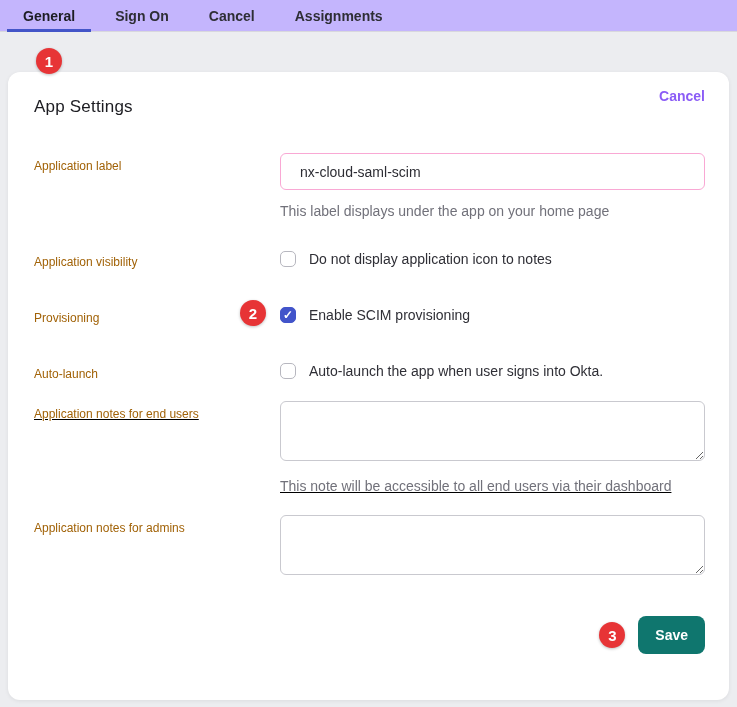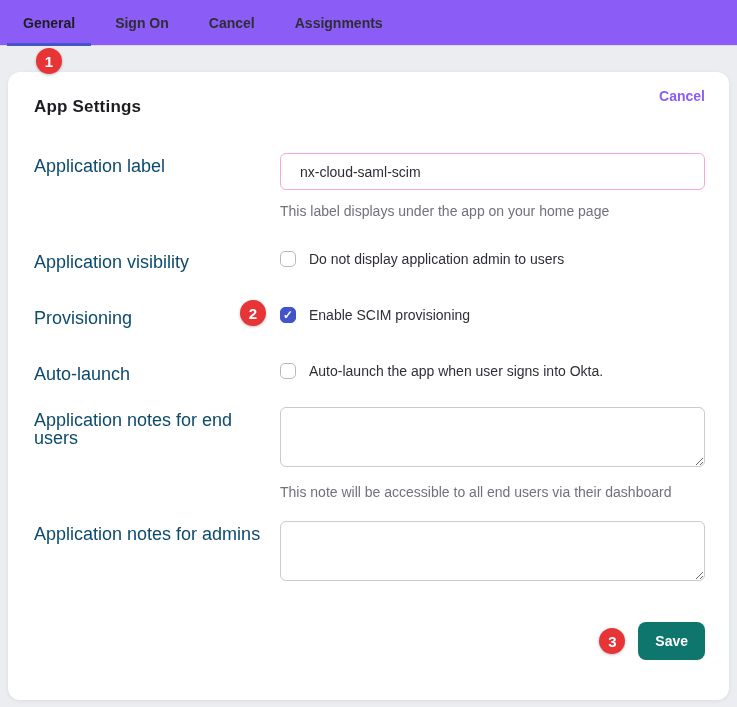--- a/index.html
+++ b/index.html
@@ -6,27 +6,27 @@
   html, body { width: 737px; height: 707px; }
   body {
     background: #ecedf0;
     font-family: "Liberation Sans", sans-serif;
     position: relative;
     overflow: hidden;
   }
 
   
   .tabbar {
-    height: 46px;
+    height: 32px;
     border-bottom: 1px solid #d8d8dd;
     display: flex;
     align-items: center;
     padding-left: 7px;
     position: relative;
-    background: #8b5cf6;
+    background: #c4b5fd;
   }
   .tab {
     height: 100%;
     display: flex;
     align-items: center;
     padding: 0 16px;
     margin-right: 8px;
     font-size: 14px;
     font-weight: 700;
     color: #2e2e35;
@@ -70,39 +70,39 @@
     box-shadow: 0 1px 4px rgba(0,0,0,0.07);
     padding: 16px 24px 0 26px;
   }
   .card-header {
     display: flex;
     justify-content: space-between;
     align-items: flex-start;
   }
   .card-title {
     font-size: 17px;
-    font-weight: 700;
+    font-weight: 400;
     color: #1c1c21;
     margin-top: 9px;
     letter-spacing: 0.2px;
   }
   .cancel-link {
     font-size: 14px;
     font-weight: 700;
     color: #8b5cf6;
     text-decoration: none;
     cursor: pointer;
   }
 
   
   .row { display: flex; align-items: flex-start; }
   .row-label {
     flex: 0 0 246px;
-    font-size: 18px;
-    color: #0c4a6e;
+    font-size: 12px;
+    color: #a16207;
     padding-top: 4px;
     line-height: 18px;
   }
   .row-control { flex: 1; position: relative; }
 
   .text-input {
     width: 100%;
     height: 37px;
     border: 1px solid #f9a8d4;
     border-radius: 6px;
@@ -160,21 +160,21 @@
   }
   .check-label {
     margin-left: 13px;
     font-size: 14px;
     color: #2f2f36;
     line-height: 20px;
   }
 
   .mt-36 { margin-top: 36px; }
   .mt-34 { margin-top: 34px; }
-  .mt-31 { margin-top: 24px; }
+  .mt-31 { margin-top: 18px; text-decoration: underline; }
   .mt-29 { margin-top: 29px; }
   .mt-26 { margin-top: 20px; }
 
   .badge-2 {
     position: absolute;
     left: -40px;
     top: -5px;
   }
 
   
@@ -231,21 +231,21 @@
     <div class="row-control">
       <input class="text-input" type="text" value="nx-cloud-saml-scim" style="">
       <div class="helper">This label displays under the app on your home page</div>
     </div>
   </div>
 
   <div class="row mt-29">
     <div class="row-label">Application visibility</div>
     <div class="row-control check-row">
       <div class="checkbox"></div>
-      <div class="check-label">Do not display application admin to users</div>
+      <div class="check-label">Do not display application icon to notes</div>
     </div>
   </div>
 
   <div class="row mt-34">
     <div class="row-label">Provisioning</div>
     <div class="row-control check-row">
       <div class="badge badge-2">2</div>
       <div class="checkbox checked"></div>
       <div class="check-label">Enable SCIM provisioning</div>
     </div>

